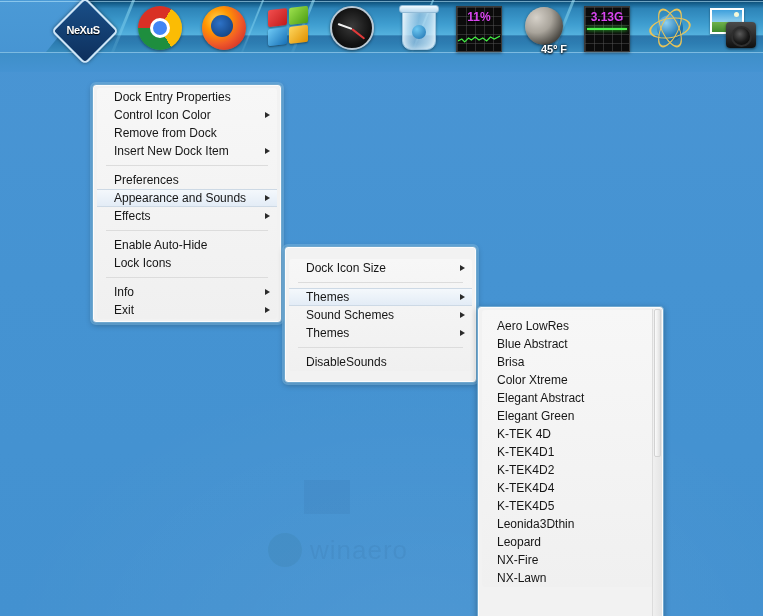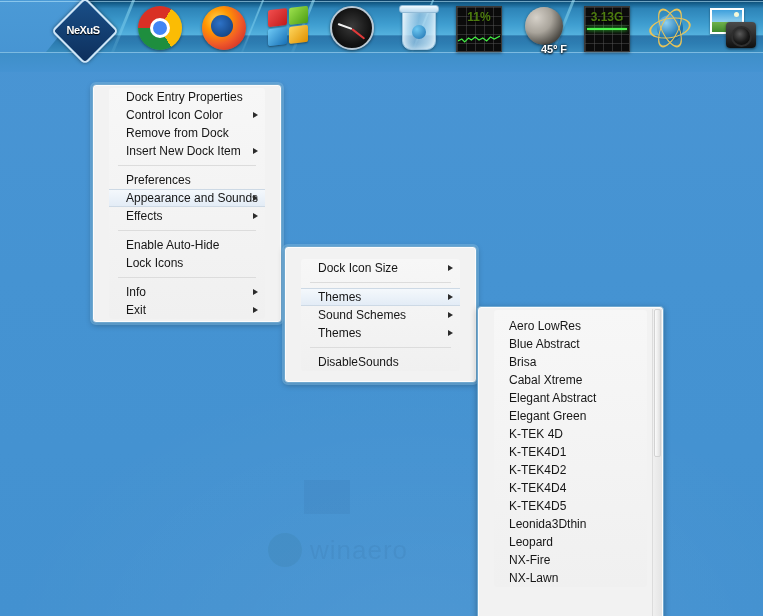--- a/index.html
+++ b/index.html
@@ -273,21 +273,21 @@
   }
   .ic-gauge .grid {
     position: absolute; inset: 0;
     background-image:
       linear-gradient(to right, rgba(90,90,90,.45) 1px, transparent 1px),
       linear-gradient(to bottom, rgba(90,90,90,.45) 1px, transparent 1px);
     background-size: 9px 9px;
   }
   .ic-gauge .label {
     position: absolute; left: 0; right: 0; top: 3px;
-    text-align: center; color: #4d7c0f; font-size: 12px; font-weight: bold;
+    text-align: center; color: #d946ef; font-size: 12px; font-weight: bold;
     text-shadow: 0 1px 2px #000;
     font-family: "Liberation Sans", sans-serif;
   }
   .ic-gauge .spark {
     position: absolute; left: 1px; right: 1px; bottom: 8px; height: 10px;
   }
   .ic-gauge .spark svg { width: 100%; height: 100%; display: block; }
   .ic-gauge .bar {
     position: absolute; left: 2px; right: 2px; top: 21px; height: 2px;
     background: #4cf24c; box-shadow: 0 0 4px #39ff39;
@@ -354,21 +354,21 @@
 
   
   .menu {
     position: absolute;
     background: #f2f2f2;
     border: 1px solid #6fa8d0;
     border-radius: 4px;
     box-sizing: border-box;
     box-shadow: 0 0 0 1px rgba(255,255,255,0.75) inset,
                 0 2px 6px rgba(0,0,0,0.30);
-    padding: 3px 16px;
+    padding: 3px 4px;
     font-size: 12px;
     color: #1a1a1a;
   }
   .menu::before {
     
     content: "";
     position: absolute;
     left: -3px; right: -3px; top: -3px; bottom: -3px;
     border-radius: 6px;
     border: 2px solid rgba(121,181,223,0.55);
@@ -652,21 +652,21 @@
       <div class="mi">
         <span>Aero LowRes</span>
         </div>
       <div class="mi">
         <span>Blue Abstract</span>
         </div>
       <div class="mi">
         <span>Brisa</span>
         </div>
       <div class="mi">
-        <span>Cabal Xtreme</span>
+        <span>Color Xtreme</span>
         </div>
       <div class="mi">
         <span>Elegant Abstract</span>
         </div>
       <div class="mi">
         <span>Elegant Green</span>
         </div>
       <div class="mi">
         <span>K-TEK 4D</span>
         </div>

